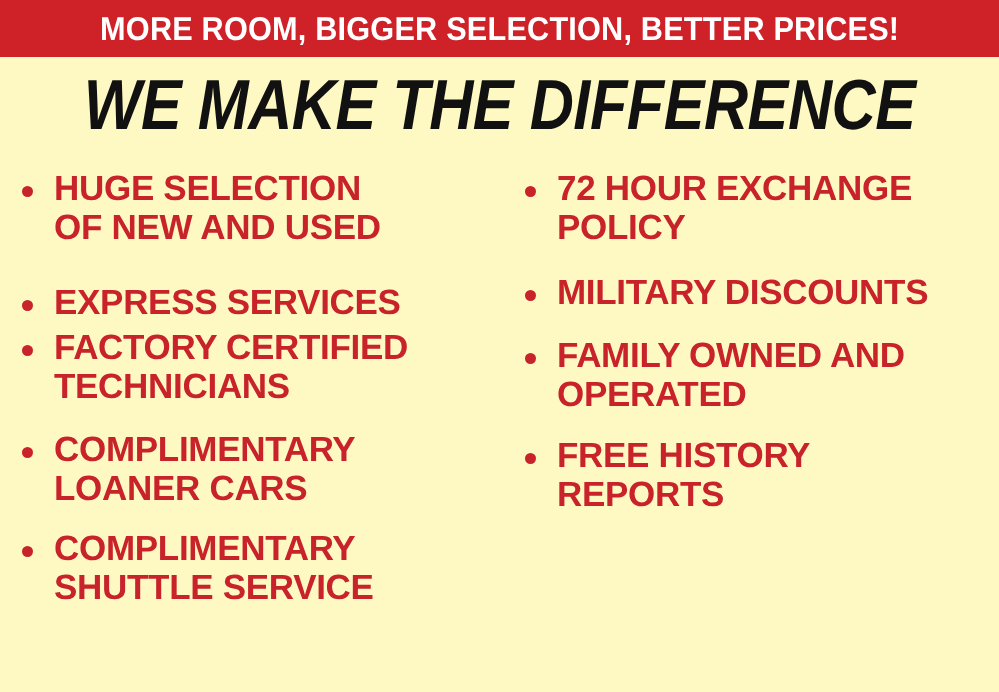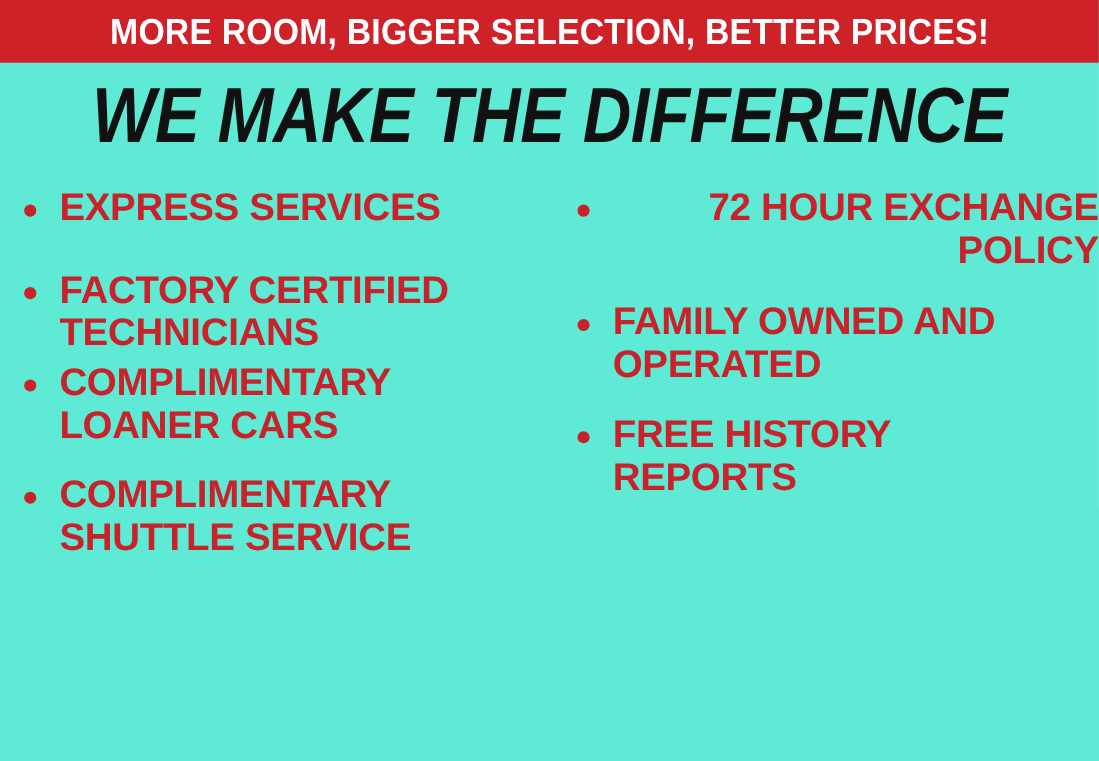--- a/index.html
+++ b/index.html
@@ -12,21 +12,21 @@
     height: 692px;
     background: #ffffff;
     font-family: "Liberation Sans", sans-serif;
     overflow: hidden;
   }
 
   .poster {
     position: relative;
     width: 999px;
     height: 692px;
-    background: #5eead4;
+    background: #fef9c3;
     overflow: hidden;
   }
 
   
   .banner {
     position: absolute;
     left: 0;
     top: 0;
     width: 999px;
     height: 57px;
@@ -116,21 +116,21 @@
     white-space: pre-line;
   }
 
   
   .column-left  .bullet-item:nth-child(1) { margin-top: 9px;  }
   .column-left  .bullet-item:nth-child(2) { margin-top: 36px; }
   .column-left  .bullet-item:nth-child(3) { margin-top: 6px; }
   .column-left  .bullet-item:nth-child(4) { margin-top: 24px; }
   .column-left  .bullet-item:nth-child(5) { margin-top: 21px; }
 
-  .column-right .bullet-item:nth-child(1) { margin-top: 9px; text-align: right;  }
+  .column-right .bullet-item:nth-child(1) { margin-top: 9px;  }
   .column-right .bullet-item:nth-child(2) { margin-top: 26px; }
   .column-right .bullet-item:nth-child(3) { margin-top: 24px; }
   .column-right .bullet-item:nth-child(4) { margin-top: 22px; }
   .column-right .bullet-item:nth-child(5) { margin-top: 24px; }
   .column-right .bullet-item:nth-child(6) { }
 </style>
 </head>
 <body>
 
 <div class="poster">
@@ -141,20 +141,25 @@
 
   <div class="headline-wrap">
     <div class="headline">WE MAKE THE DIFFERENCE</div>
   </div>
 
   <div class="columns">
 
     <div class="column column-left">
       <div class="bullet-item">
         <span class="dot"></span>
+        <span class="label">HUGE SELECTION
+OF NEW AND USED</span>
+      </div>
+      <div class="bullet-item">
+        <span class="dot"></span>
         <span class="label">EXPRESS SERVICES</span>
       </div>
       <div class="bullet-item">
         <span class="dot"></span>
         <span class="label">FACTORY CERTIFIED
 TECHNICIANS</span>
       </div>
       <div class="bullet-item">
         <span class="dot"></span>
         <span class="label">COMPLIMENTARY
@@ -168,20 +173,24 @@
     </div>
 
     <div class="column column-right">
       <div class="bullet-item">
         <span class="dot"></span>
         <span class="label">72 HOUR EXCHANGE
 POLICY</span>
       </div>
       <div class="bullet-item">
         <span class="dot"></span>
+        <span class="label">MILITARY DISCOUNTS</span>
+      </div>
+      <div class="bullet-item">
+        <span class="dot"></span>
         <span class="label">FAMILY OWNED AND
 OPERATED</span>
       </div>
       <div class="bullet-item">
         <span class="dot"></span>
         <span class="label">FREE HISTORY
 REPORTS</span>
       </div>
     </div>
 

